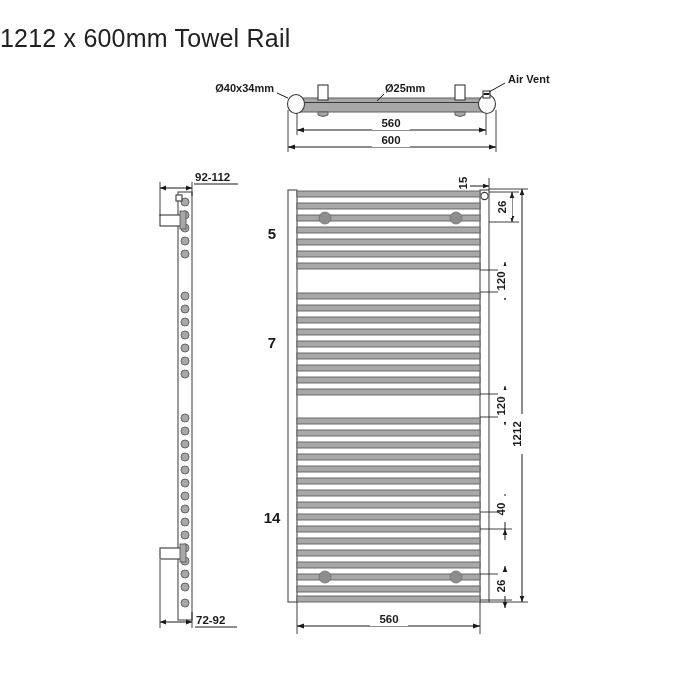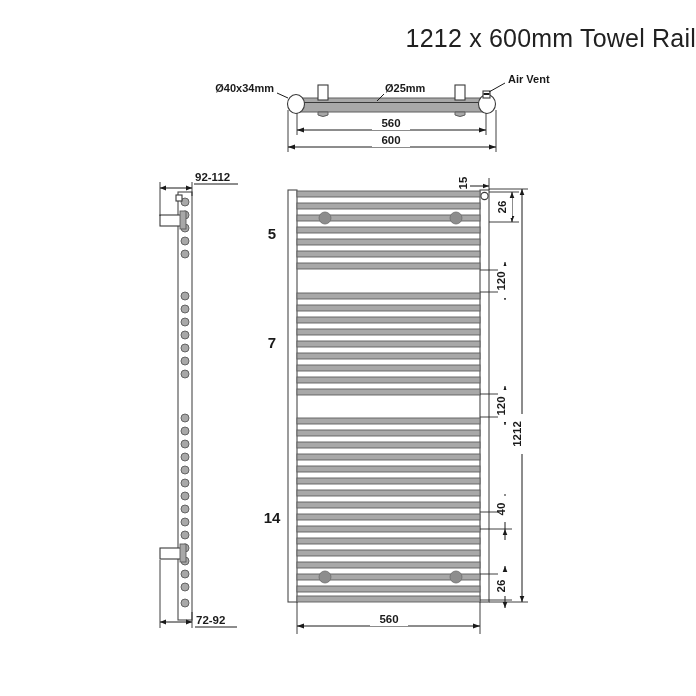--- a/index.html
+++ b/index.html
@@ -19,21 +19,21 @@
     position: relative;
     width: 696px;
     height: 696px;
     background: #ffffff;
   }
   #page-title {
     position: absolute;
     top: 24px;
     left: 0;
     width: 696px;
-    text-align: right;
+    text-align: left;
     font-size: 25px;
     font-weight: 400;
     letter-spacing: 0.2px;
     color: #212121;
   }
   svg.dwg {
     position: absolute;
     top: 0;
     left: 0;
   }

